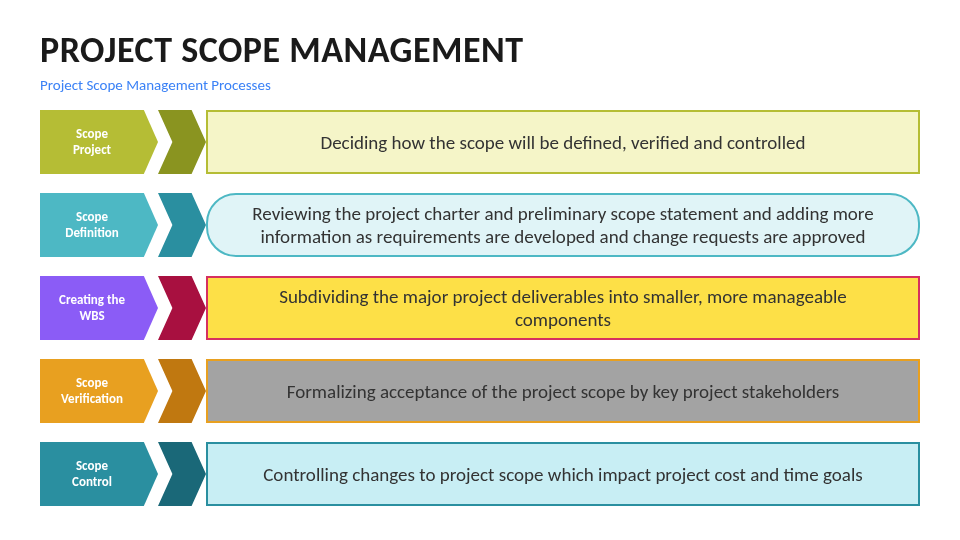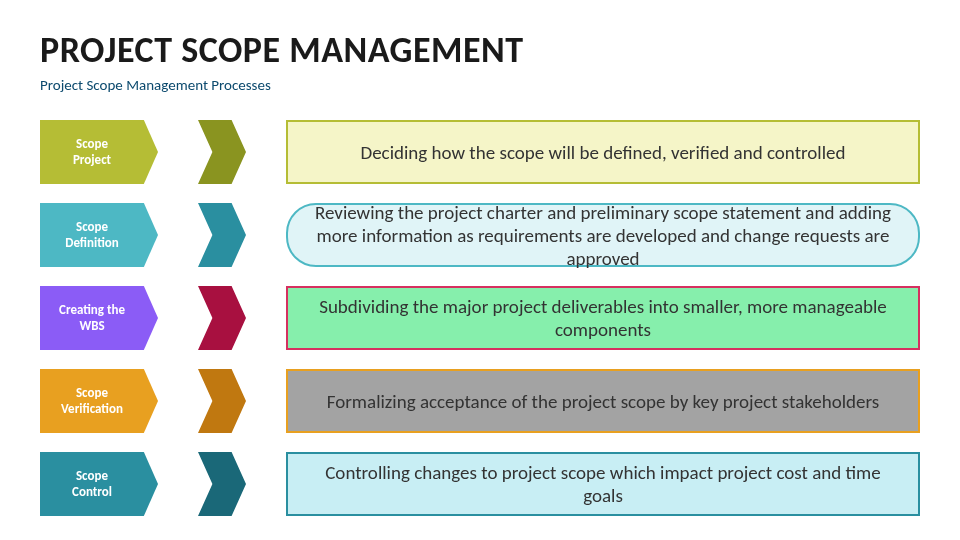--- a/index.html
+++ b/index.html
@@ -19,34 +19,33 @@
     .main-title {
       font-size: 36px;
       font-weight: 900;
       color: #1a1a1a;
       letter-spacing: 0.5px;
       margin-bottom: 4px;
       font-family: 'Calibri', 'Arial Black', sans-serif;
     }
     .sub-title {
       font-size: 15px;
-      color: #0c4a6e;
+      color: #3b82f6;
       font-weight: 400;
       margin-bottom: 16px;
     }
     .rows-container {
       display: flex;
       flex-direction: column;
       gap: 9px;
     }
     .process-row {
       display: flex;
-      align-items: flex-end;
+      align-items: flex-start;
       height: 74px;
-      gap: 40px;
     }
     
     .label-box {
       display: flex;
       align-items: center;
       justify-content: center;
       width: 118px;
       height: 64px;
       position: relative;
       flex-shrink: 0;
@@ -85,21 +84,21 @@
     .row-1 .desc-box { background: #f5f5c8; border-color: #b5bd35; }
 
     
     .row-2 .label-box { background: #4db8c4; }
     .row-2 .arrow-connector { background: #2a8fa0; }
     .row-2 .desc-box { background: #e0f4f7; border-color: #4db8c4; border-radius: 30px; }
 
     
     .row-3 .label-box { background: #8b5cf6; }
     .row-3 .arrow-connector { background: #a81040; }
-    .row-3 .desc-box { background: #86efac; border-color: #d63060; }
+    .row-3 .desc-box { background: #fde047; border-color: #d63060; }
 
     
     .row-4 .label-box { background: #e8a020; }
     .row-4 .arrow-connector { background: #c07810; }
     .row-4 .desc-box { background: #a3a3a3; border-color: #e8a020; }
 
     
     .row-5 .label-box { background: #2a8fa0; }
     .row-5 .arrow-connector { background: #1a6878; }
     .row-5 .desc-box { background: #c8eef4; border-color: #2a8fa0; }

